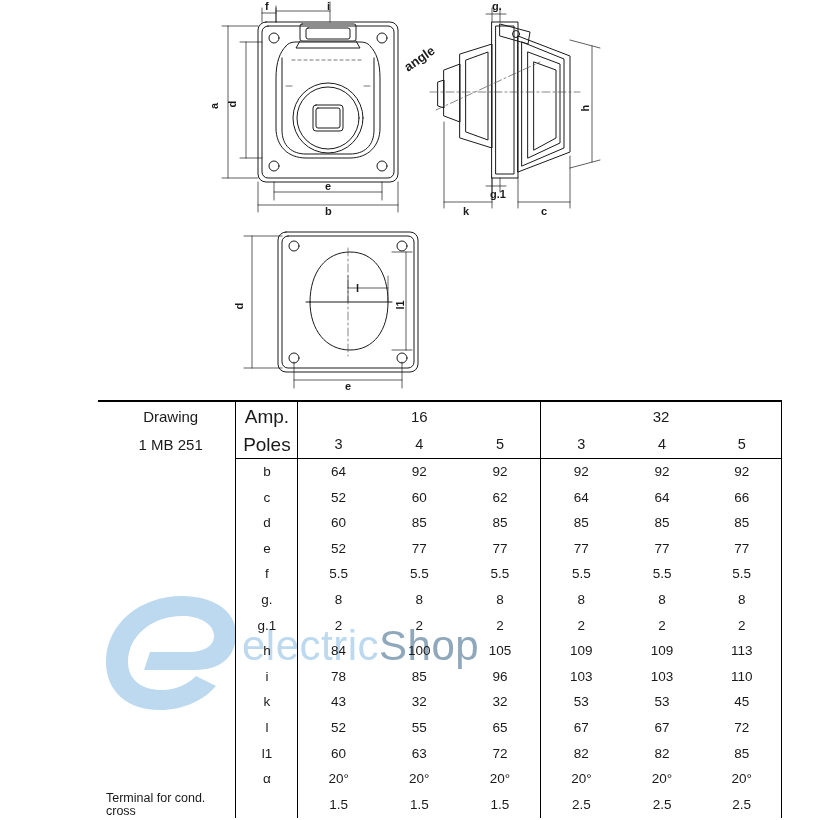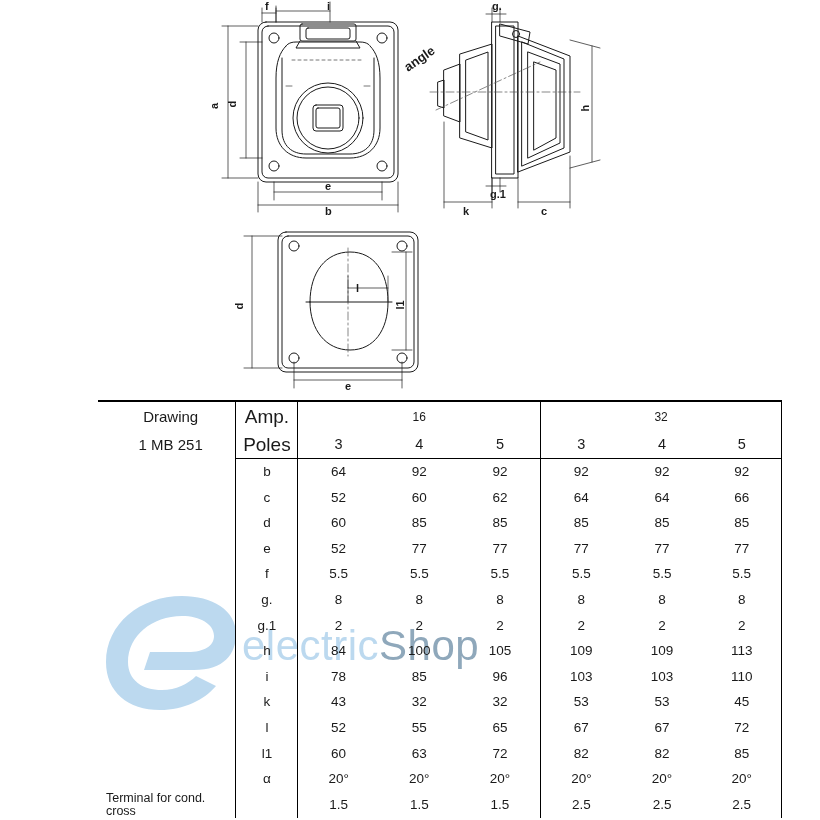--- a/index.html
+++ b/index.html
@@ -84,21 +84,21 @@
     font-weight: bold;
     font-size: 12.5px;
     line-height: 1.25;
   }
   .dimcol {
     font-weight: bold;
     font-size: 13.5px;
     text-align: center;
   }
   .hdr-bold { font-weight: bold; font-size: 19px; }
-  .amp-val { font-weight: bold; font-size: 12px; }
+  .amp-val { font-weight: bold; font-size: 15px; }
   .poles-val { font-weight: bold; font-size: 14.5px; }
 
   .bl { border-left: 1.6px solid #000; }
   .br { border-right: 1.6px solid #000; }
   .bb { border-bottom: 1.6px solid #000; }
 
   .val { font-size: 13.5px; }
 </style>
 </head>
 <body>

